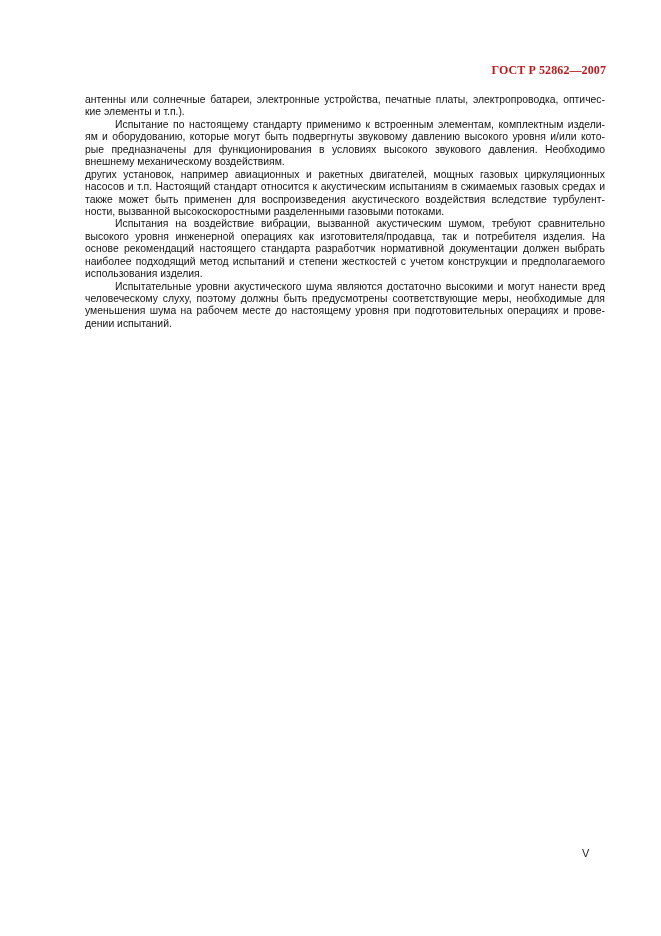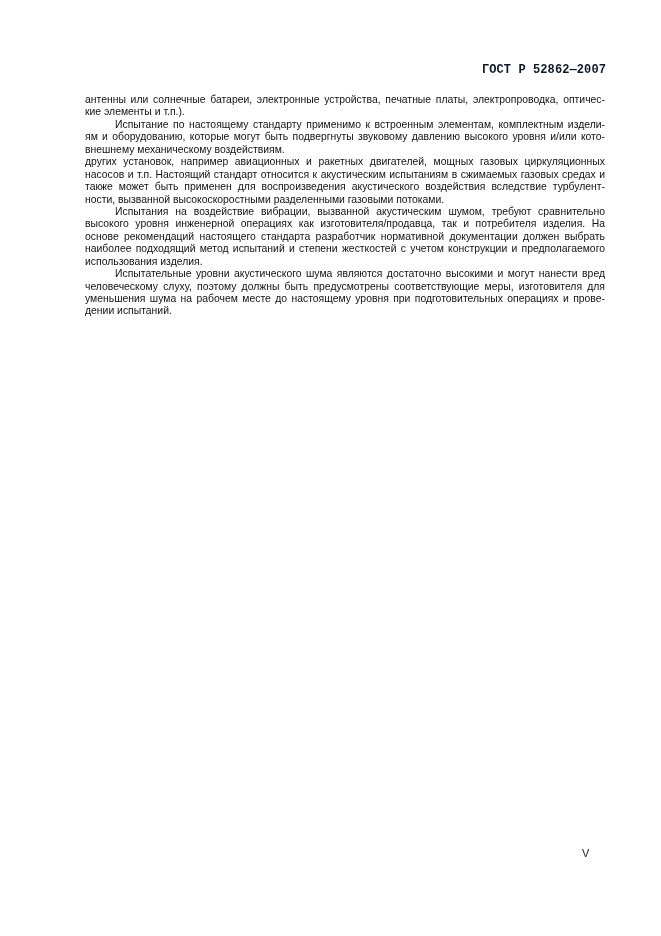--- a/index.html
+++ b/index.html
@@ -1,21 +1,21 @@
 <!DOCTYPE html>
 <html><head>
 <meta charset="utf-8">
 <style>
   html, body { margin: 0; padding: 0; background: #ffffff; }
   body { width: 661px; height: 936px; position: relative; overflow: hidden; }
   .page { position: absolute; left: 0; top: 0; width: 661px; height: 936px; background: #fff; }
   .header {
     position: absolute; right: 55px; top: 63px;
-    font-family: Liberation Mono, monospace; font-weight: bold;
-    font-size: 12px; color: #0f172a; letter-spacing: 0.1px;
+    font-family: Liberation Serif, serif; font-weight: bold;
+    font-size: 12px; color: #b91c1c; letter-spacing: 0.1px;
   }
   .body-text {
     position: absolute; left: 57px; top: 94px; width: 548px;
     font-family: "Liberation Sans", sans-serif; font-size: 10.4px;
     line-height: 12.45px; color: #111; text-align: justify;
   }
   .line { display: block; white-space: nowrap; text-align: justify; text-align-last: justify; height: 12.45px; overflow: hidden; margin-left: 28px; }
   .line.last { text-align-last: left; }
   .line.indent { padding-left: 30px; }
   .page-number {
@@ -32,40 +32,41 @@
   <div class="body-text">
 
     <div>
       <span class="line">антенны или солнечные батареи, электронные устройства, печатные платы, электропроводка, оптичес-</span>
       <span class="line last">кие элементы и т.п.).</span>
     </div>
 
     <div>
       <span class="line indent">Испытание по настоящему стандарту применимо к встроенным элементам, комплектным издели-</span>
       <span class="line">ям и оборудованию, которые могут быть подвергнуты звуковому давлению высокого уровня и/или кото-</span>
+      <span class="line">рые предназначены для функционирования в условиях высокого звукового давления. Необходимо</span>
       <span class="line last">внешнему механическому воздействиям.</span>
     </div>
 
     <div>
       <span class="line">других установок, например авиационных и ракетных двигателей, мощных газовых циркуляционных</span>
       <span class="line">насосов и т.п. Настоящий стандарт относится к акустическим испытаниям в сжимаемых газовых средах и</span>
       <span class="line">также может быть применен для воспроизведения акустического воздействия вследствие турбулент-</span>
       <span class="line last">ности, вызванной высокоскоростными разделенными газовыми потоками.</span>
     </div>
 
     <div>
       <span class="line indent">Испытания на воздействие вибрации, вызванной акустическим шумом, требуют сравнительно</span>
       <span class="line">высокого уровня инженерной операциях как изготовителя/продавца, так и потребителя изделия. На</span>
       <span class="line">основе рекомендаций настоящего стандарта разработчик нормативной документации должен выбрать</span>
       <span class="line">наиболее подходящий метод испытаний и степени жесткостей с учетом конструкции и предполагаемого</span>
       <span class="line last">использования изделия.</span>
     </div>
 
     <div>
       <span class="line indent">Испытательные уровни акустического шума являются достаточно высокими и могут нанести вред</span>
-      <span class="line">человеческому слуху, поэтому должны быть предусмотрены соответствующие меры, изготовителя для</span>
+      <span class="line">человеческому слуху, поэтому должны быть предусмотрены соответствующие меры, необходимые для</span>
       <span class="line">уменьшения шума на рабочем месте до настоящему уровня при подготовительных операциях и прове-</span>
       <span class="line last">дении испытаний.</span>
     </div>
   </div>
 
   <div class="page-number">V</div>
 </div>
 
 </body></html>

